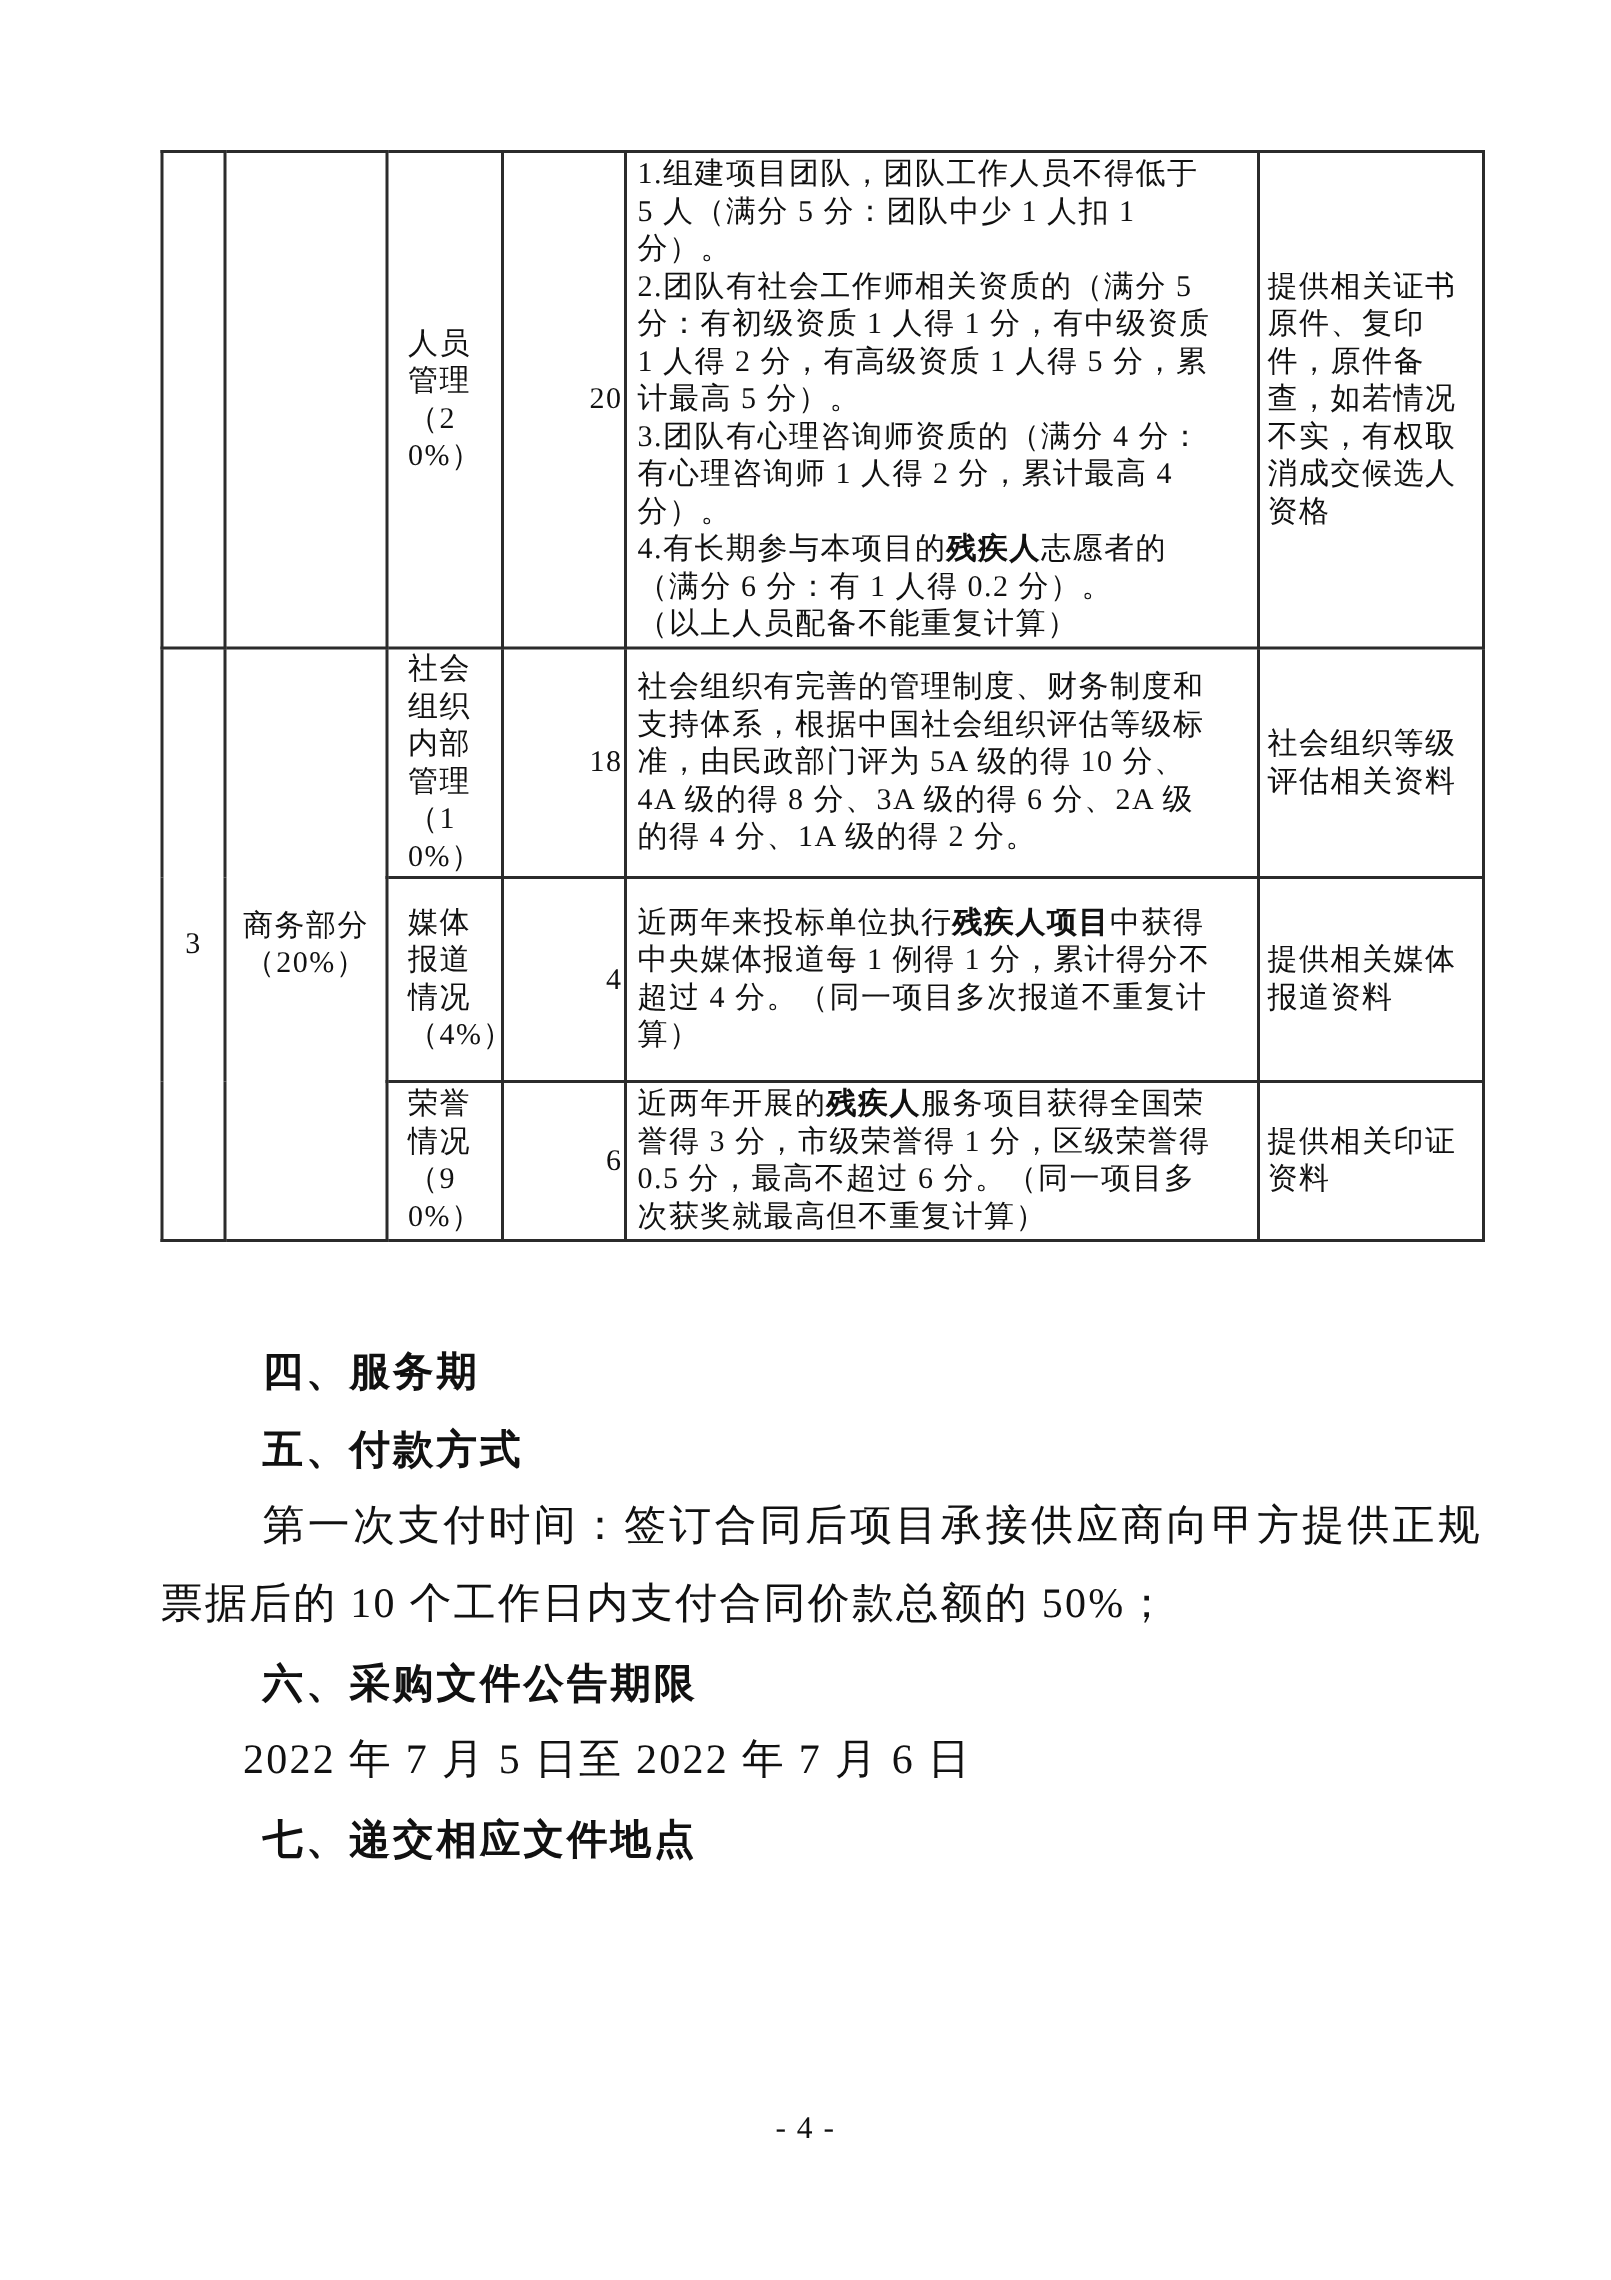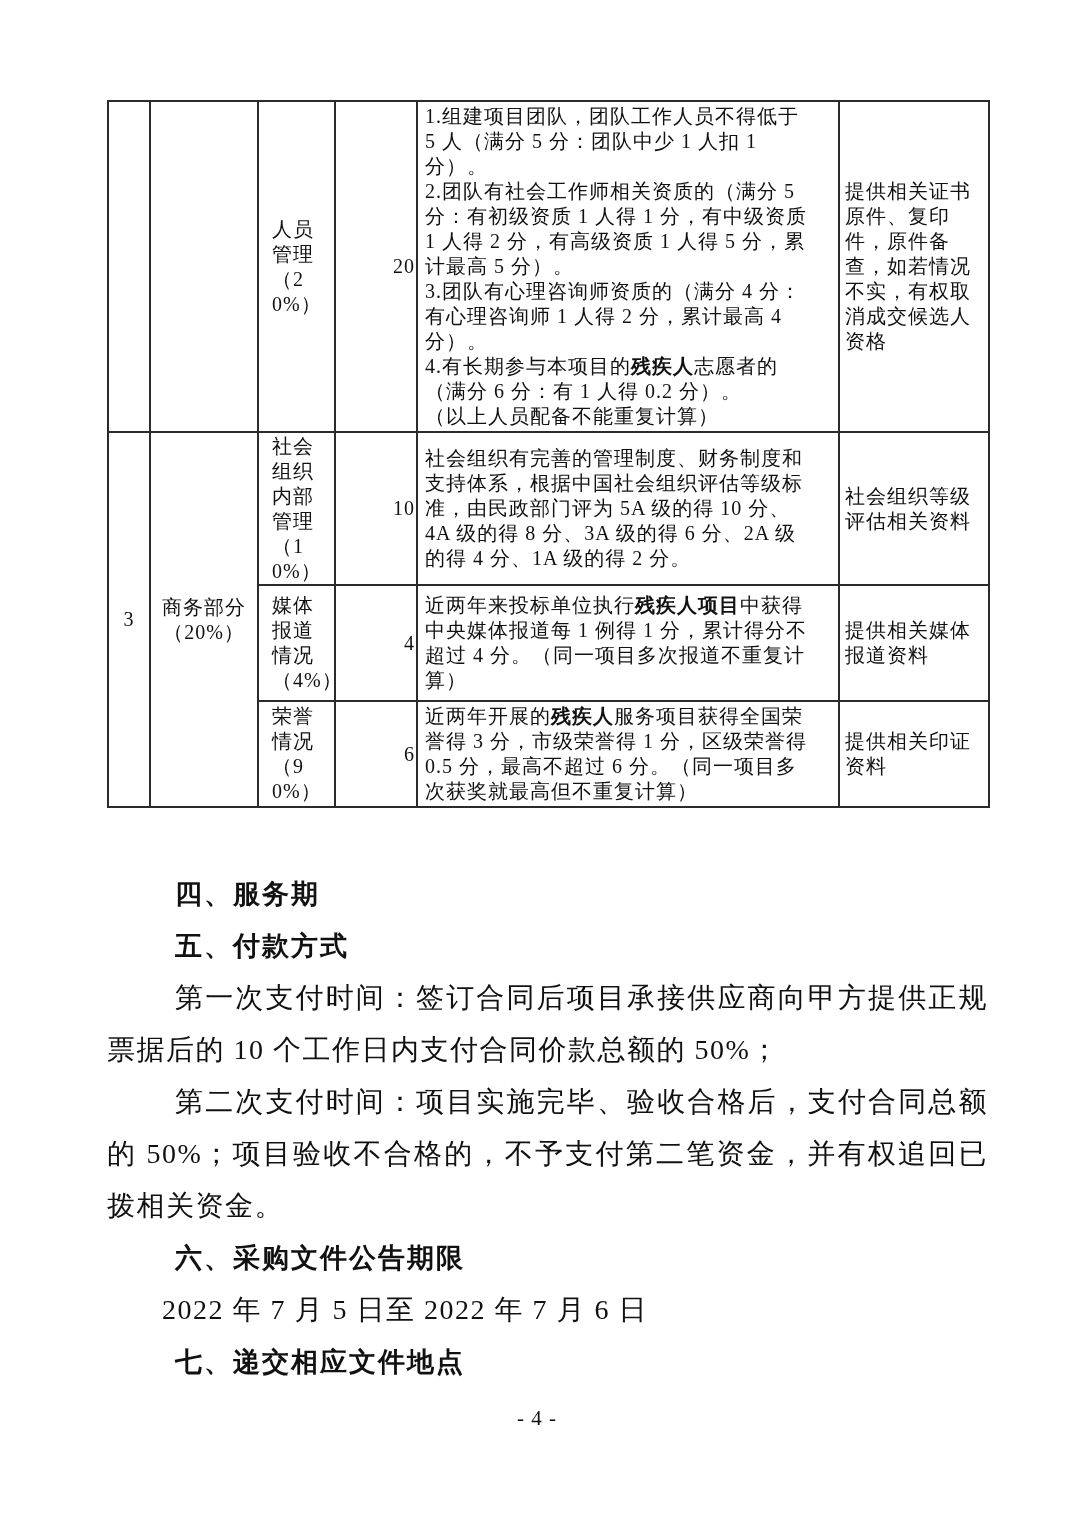--- a/index.html
+++ b/index.html
@@ -18,21 +18,21 @@
   table.eval { border-collapse:collapse; table-layout:fixed; width:881px; }
   table.eval td {
     border:2px solid #2b2b2b;
     vertical-align:middle;
     font-size:20px; line-height:25px;
     letter-spacing:1px;
     overflow:hidden;
   }
   tr.tr1 { height:280px; }
   tr.tr2 { height:153px; }
-  tr.tr3 { height:116px; }
+  tr.tr3 { height:136px; }
   tr.tr4 { height:102px; }
   .c-no   { text-align:center; }
   .c-cat  { text-align:center; padding:0 5px; word-break:break-all; }
   .c-item { padding:0 12px 0 13px; word-break:break-all; }
   .c-score{ text-align:right; font-size:22px; letter-spacing:0; }
   .c-crit { padding:2px 24px 2px 7px; letter-spacing:1.5px; }
   .c-evid { padding:2px 10px 2px 5px; letter-spacing:0.2px;font-family:Liberation Serif, serif; }
   .cell-para { margin:0; }
   .bd { font-weight:bold; }
 
@@ -81,21 +81,21 @@
               <div class="cell-para"><span>3.团队有心理咨询师资质的（满分 4 分：有心理咨询师 1 人得 2 分，累计最高 4 分）。</span></div>
               <div class="cell-para"><span>4.有长期参与本项目的</span><span class="bd">残疾人</span><span>志愿者的（满分 6 分：有 1 人得 0.2 分）。</span></div>
               <div class="cell-para"><span>（以上人员配备不能重复计算）</span></div>
             </td>
         <td class="c-evid">提供相关证书原件、复印件，原件备查，如若情况不实，有权取消成交候选人资格</td>
       </tr>
       <tr class="tr2">
         <td class="c-no" rowspan="3">3</td>
         <td class="c-cat" rowspan="3">商务部分（20%）</td>
         <td class="c-item">社会组织内部管理（10%）</td>
-        <td class="c-score">10</td>
+        <td class="c-score">18</td>
         <td class="c-crit">
               <div class="cell-para"><span>社会组织有完善的管理制度、财务制度和支持体系，根据中国社会组织评估等级标准，由民政部门评为 5A 级的得 10 分、4A 级的得 8 分、3A 级的得 6 分、2A 级的得 4 分、1A 级的得 2 分。</span></div>
             </td>
         <td class="c-evid">社会组织等级评估相关资料</td>
       </tr>
       <tr class="tr3">
         <td class="c-item">媒体报道情况（4%）</td>
         <td class="c-score">4</td>
         <td class="c-crit">
               <div class="cell-para"><span>近两年来投标单位执行</span><span class="bd">残疾人项目</span><span>中获得中央媒体报道每 1 例得 1 分，累计得分不超过 4 分。（同一项目多次报道不重复计算）</span></div>
@@ -111,21 +111,20 @@
         <td class="c-evid">提供相关印证资料</td>
       </tr>
     </tbody>
       </table>
 
     <div class="body-text">
       <div class="sec-heading">四、服务期</div>
 
       <div class="sec-heading">五、付款方式</div>
       <div class="para">第一次支付时间：签订合同后项目承接供应商向甲方提供正规票据后的 10 个工作日内支付合同价款总额的 50%；</div>
-      <div class="para">第二次支付时间：项目实施完毕、验收合格后，支付合同总额的 50%；项目验收不合格的，不予支付第二笔资金，并有权追回已拨相关资金。</div>
 
       <div class="sec-heading">六、采购文件公告期限</div>
       <div class="para para-date">2022 年 7 月 5 日至 2022 年 7 月 6 日</div>
 
       <div class="sec-heading">七、递交相应文件地点</div>
     </div>
 
   </div>
 
   <div class="footer">- 4 -</div>

